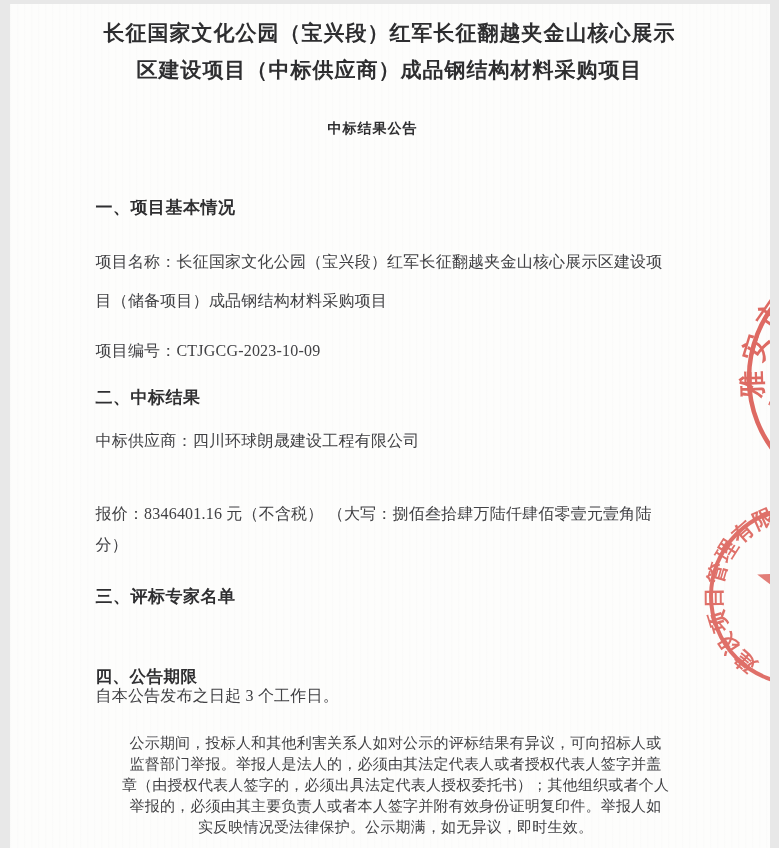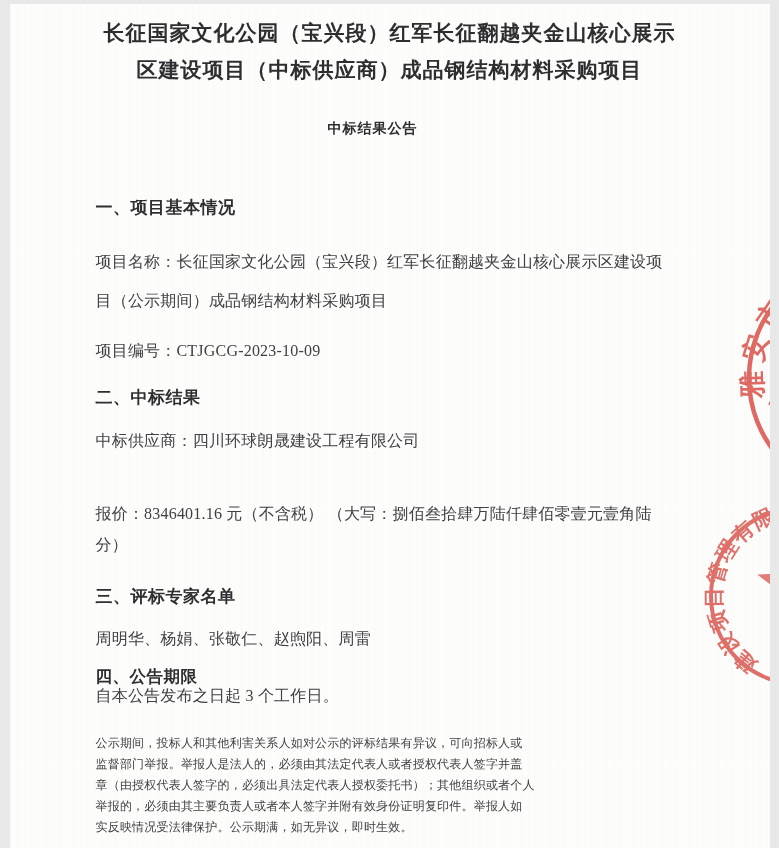--- a/index.html
+++ b/index.html
@@ -25,48 +25,47 @@
   .pn2{top:287px;}
   .pnum{top:337px;}
   .s2{top:384px;text-align:right;}
   .supplier{top:427px;}
   .price1{top:500px;}
   .price2{top:531px;}
   .s3{top:583px;}
   .experts{top:625px;}
   .s4{top:663px;font-size:16.5px;}
   .duration{top:682px;}
-  .notice{position:absolute;left:86px;top:729px;width:600px;font-size:12px;line-height:21px;color:#414144;letter-spacing:.2px;}
+  .notice{position:absolute;left:86px;top:729px;width:600px;font-size:15px;line-height:21px;color:#414144;letter-spacing:.2px;text-align:center;}
   .notice div{white-space:nowrap;}
   .seal{position:absolute;pointer-events:none;}
   .seal-upper{left:715px;top:248px;}
   .seal-lower{left:689px;top:492px;}
   .seal text{font-family:"Liberation Serif","DejaVu Serif",serif;font-weight:700;}
 </style>
 </head>
 <body>
 
 <div class="page">
 
   <div class="line title t1">长征国家文化公园（宝兴段）红军长征翻越夹金山核心展示</div>
   <div class="line title t2">区建设项目（中标供应商）成品钢结构材料采购项目</div>
   <div class="line subtitle">中标结果公告</div>
 
   <div class="line heading s1">一、项目基本情况</div>
   <div class="line body-line pn1">项目名称：长征国家文化公园（宝兴段）红军长征翻越夹金山核心展示区建设项</div>
-  <div class="line body-line pn2">目（公示期间）成品钢结构材料采购项目</div>
+  <div class="line body-line pn2">目（储备项目）成品钢结构材料采购项目</div>
   <div class="line body-line pnum">项目编号：CTJGCG-2023-10-09</div>
 
   <div class="line heading s2">二、中标结果</div>
   <div class="line body-line supplier">中标供应商：四川环球朗晟建设工程有限公司</div>
   <div class="line body-line price1">报价：8346401.16 元（不含税） （大写：捌佰叁拾肆万陆仟肆佰零壹元壹角陆</div>
   <div class="line body-line price2">分）</div>
 
   <div class="line heading s3">三、评标专家名单</div>
-  <div class="line body-line experts">周明华、杨娟、张敬仁、赵煦阳、周雷</div>
 
   <div class="line heading s4">四、公告期限</div>
   <div class="line body-line duration">自本公告发布之日起 3 个工作日。</div>
 
   <div class="notice">
     <div>公示期间，投标人和其他利害关系人如对公示的评标结果有异议，可向招标人或</div>
     <div>监督部门举报。举报人是法人的，必须由其法定代表人或者授权代表人签字并盖</div>
     <div>章（由授权代表人签字的，必须出具法定代表人授权委托书）；其他组织或者个人</div>
     <div>举报的，必须由其主要负责人或者本人签字并附有效身份证明复印件。举报人如</div>
     <div>实反映情况受法律保护。公示期满，如无异议，即时生效。</div>

